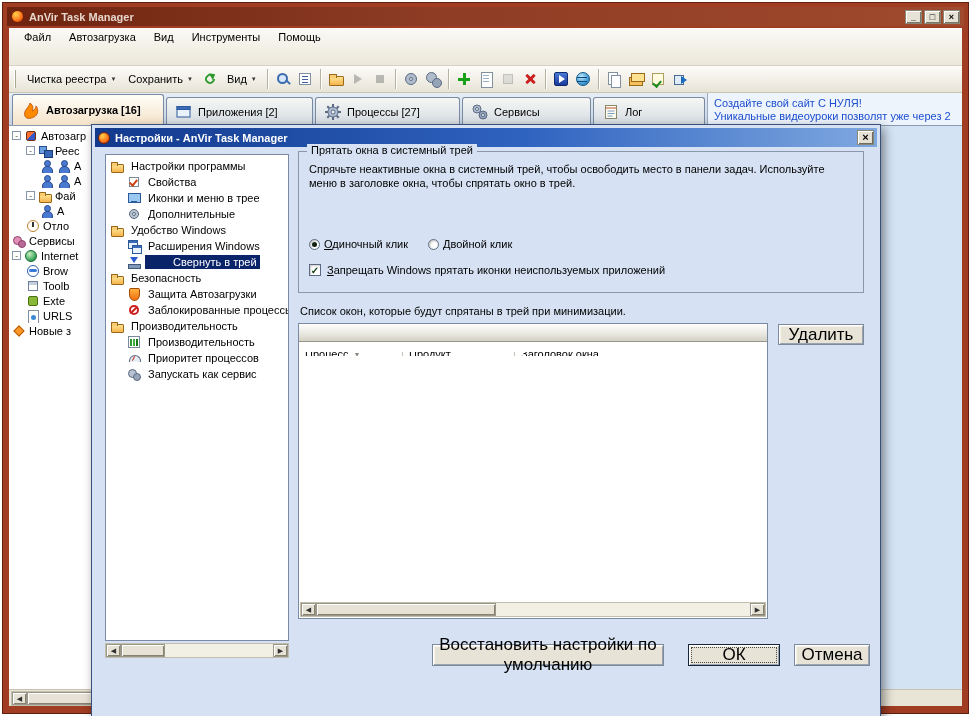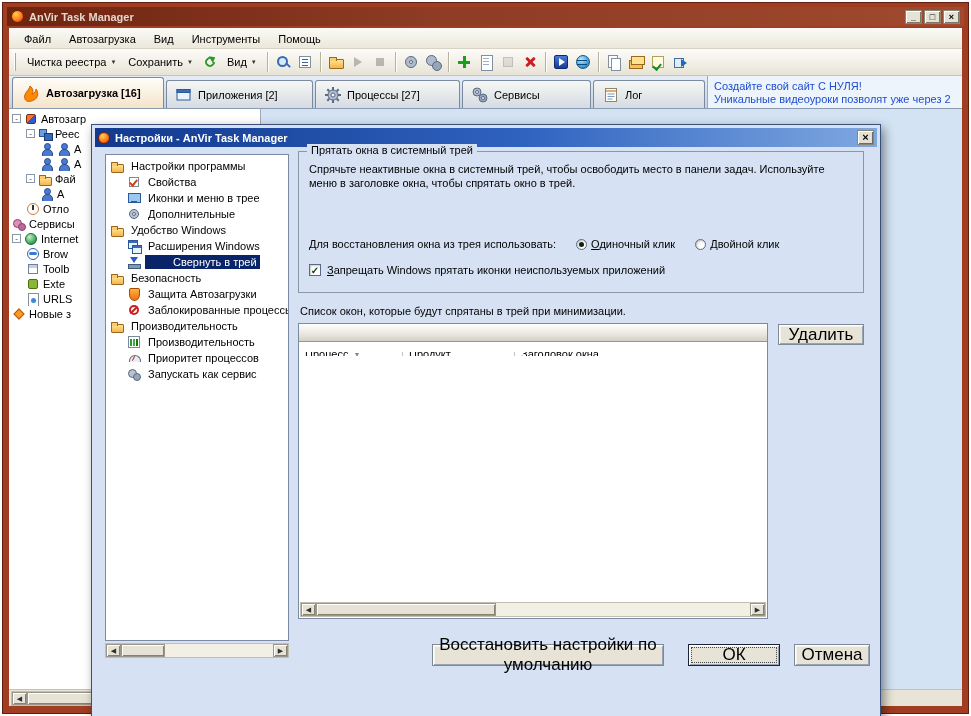--- a/index.html
+++ b/index.html
@@ -20,21 +20,21 @@
              border:1px solid #7a2000; }
   .win-btns { margin-left:auto; display:flex; gap:2px; }
   .win-btn { width:17px; height:14px; background:#e6e2d6; border:1px solid #8a8678;
              box-shadow:inset 1px 1px #fff, inset -1px -1px #7a7668;
              font-size:9px; line-height:12px; text-align:center; color:#000; font-weight:bold; }
 
   
   .client { position:absolute; left:6px; top:25px; right:6px; bottom:7px;
             background:#ece9dd; display:flex; flex-direction:column; overflow:hidden; }
 
-  .menubar { height:21px; flex:none; display:flex; align-items:flex-end; padding-left:6px;
+  .menubar { height:38px; flex:none; display:flex; align-items:flex-start; padding-left:6px;
              background:linear-gradient(180deg,#fbfaf6,#ebe7da); border-bottom:1px solid #d6d2c4; }
   .menu-item { padding:3px 9px; }
 
   .toolbar { height:27px; flex:none; display:flex; align-items:center; padding-left:4px;
              background:linear-gradient(180deg,#fdfcf9,#e7e3d6); border-bottom:1px solid #c9c5b5; }
   .grip { width:3px; height:18px; margin:0 4px 0 1px;
           background:linear-gradient(90deg,#ffffff 1px,#aaa695 1px 2px,transparent 2px); }
   .tbtn { display:flex; align-items:center; gap:4px; padding:3px 6px; white-space:nowrap; }
   .tarrow { font-size:6px; color:#333; }
   .tico { width:20px; height:20px; display:flex; align-items:center; justify-content:center; margin:0 1px; }
@@ -534,21 +534,20 @@
         <span class="strack">
             <span class="sthumb" style="width:44px"></span>
           </span>
         <span class="sbtn">▶</span>
       </div>
 
       <div class="groupbox">
         <span class="grouptitle">Прятать окна в системный трей</span>
         <div class="g-desc">Спрячьте неактивные окна в системный трей, чтобы освободить место в панели задач. Используйте меню в заголовке окна, чтобы спрятать окно в трей.</div>
         <div class="g-row2">
-          <span>Для восстановления окна из трея использовать:</span>
           <span class="radio-opt">
               <span class="radio on"></span>
               <span class="accel">Одиночный клик</span>
             </span>
           <span class="radio-opt">
               <span class="radio"></span>
               <span class="accel">Двойной клик</span>
             </span>
         </div>
         <div class="g-cb">

